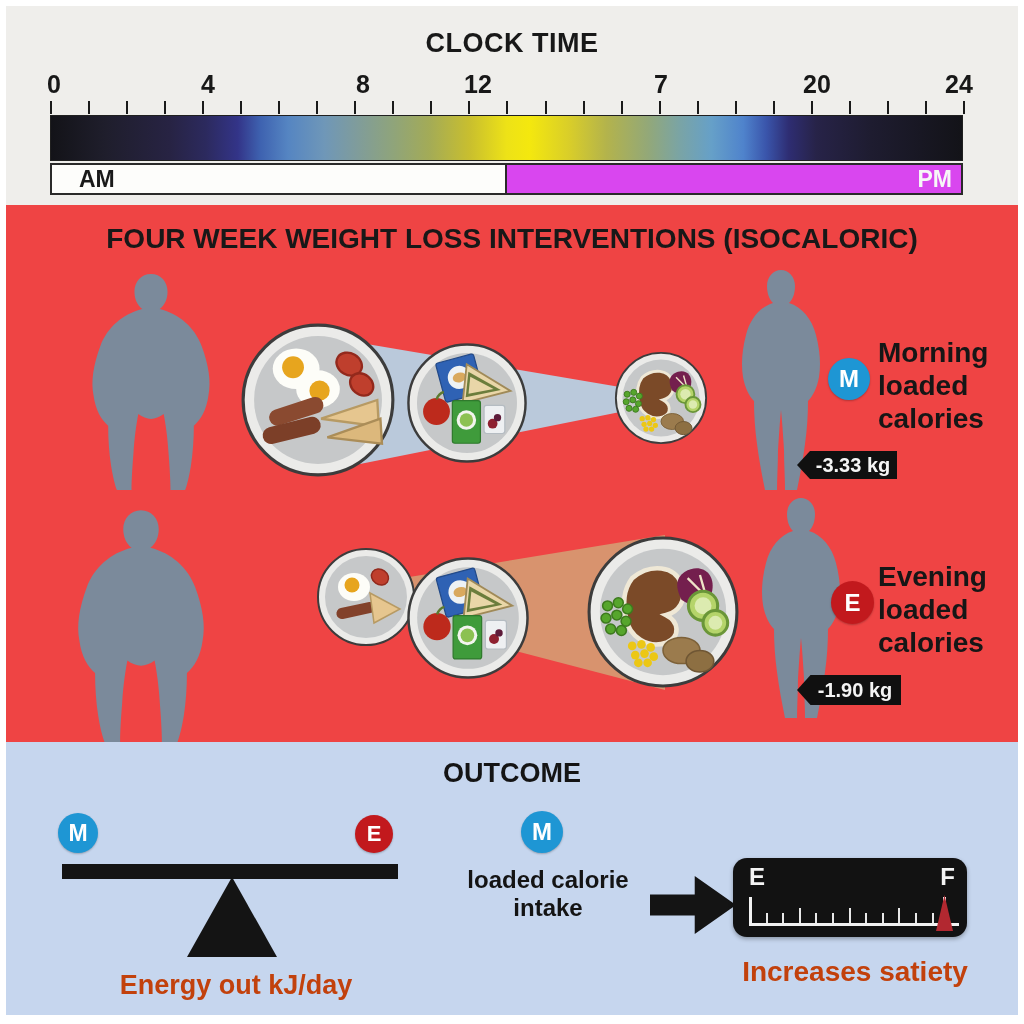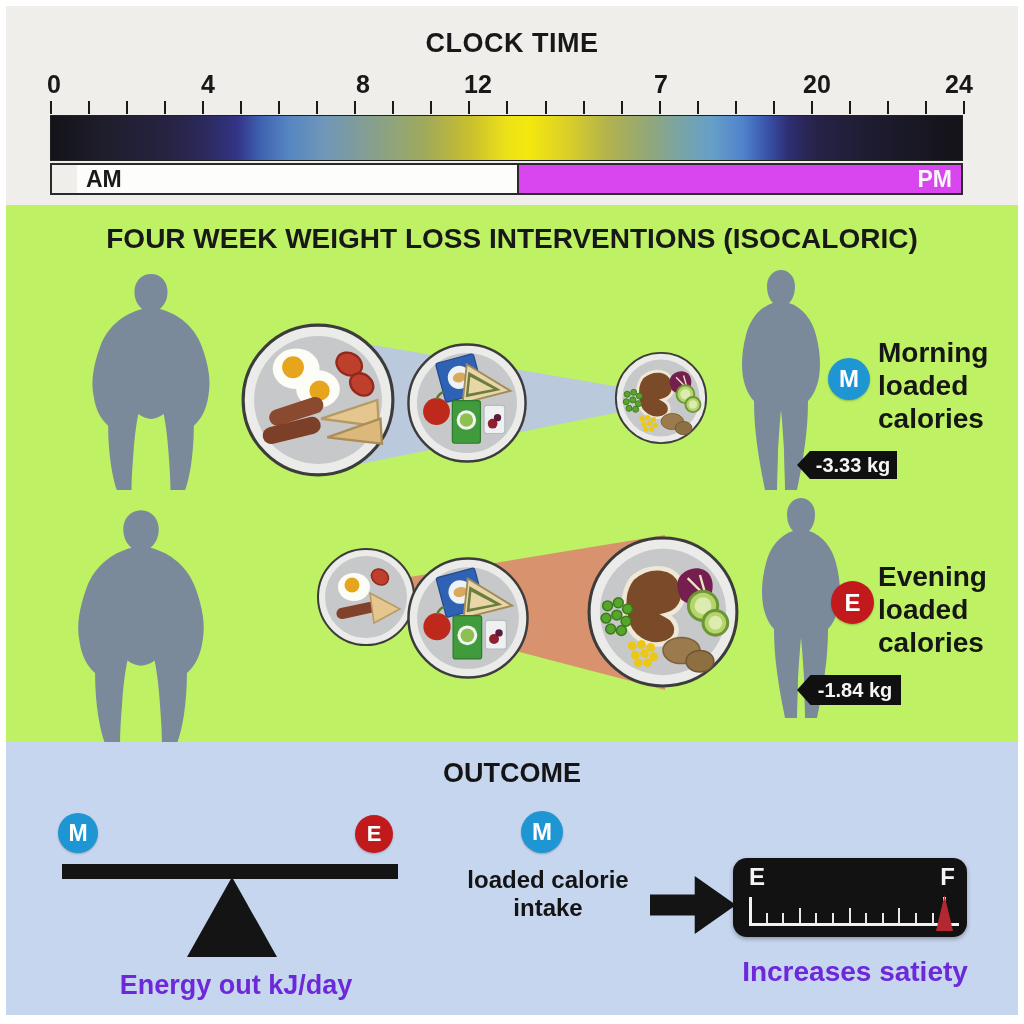--- a/index.html
+++ b/index.html
@@ -16,43 +16,43 @@
   .tick-strip{left:44px;top:95px;width:915px;height:13px;
      background:repeating-linear-gradient(90deg,#1a1a1a 0 2px,transparent 2px 38.04px);}
   .grad-bar{left:44px;top:109px;width:913px;height:46px;border:1px solid #202020;box-sizing:border-box;
      background:linear-gradient(90deg,
        #131318 0%,#1f1e2c 6%,#272343 13%,#2c2a5e 17%,#333488 20.5%,#3e62b0 23%,
        #5585c2 26%,#6f97b8 30%,#7f9c9c 33.5%,#8fa47b 37.5%,#a3ab57 41.5%,#c9bf2e 46%,
        #ede217 50%,#f4e80e 52.5%,#d8cd2a 57%,#b3b34c 61%,#93a878 65.5%,#7aa4a5 69%,
        #66a0c8 72.5%,#4f83cc 76%,#3a55ab 78.5%,#2e2d72 81%,#272348 84%,#1e1c30 90%,#131318 100%);}
   .ampm{left:44px;top:157px;width:913px;height:32px;border:2px solid #2a2a2a;box-sizing:border-box;display:flex;}
   .am-seg{width:50%;height:100%;background:#fdfdfb;color:#1a1a1a;font-size:23px;font-weight:bold;
-     display:flex;align-items:center;padding-left:9px;box-sizing:border-box;border-right:2px solid #2a2a2a;margin-left:25px;}
+     display:flex;align-items:center;padding-left:27px;box-sizing:border-box;border-right:2px solid #2a2a2a;}
   .pm-seg{width:50%;height:100%;background:#d946ef;color:#f7f7f7;font-size:23px;font-weight:bold;
      display:flex;align-items:center;justify-content:flex-end;padding-right:9px;box-sizing:border-box;}
 
   
-  #interventions-panel{top:205px;height:662px;background:#bef264;}
+  #interventions-panel{top:205px;height:662px;background:#ef4444;}
   .iv-title{top:18px;left:0;width:100%;font-size:28px;font-weight:bold;color:#181818;}
   .sil{color:#7b8a9b;}
   .badge{border-radius:50%;display:flex;align-items:center;justify-content:center;
          color:#fff;font-weight:bold;box-shadow:0 1px 2px rgba(0,0,0,.25);}
   .badge-m{background:#1e96d4;}
   .badge-e{background:#c2191d;}
   .row-label{font-size:28px;font-weight:bold;color:#161616;line-height:1.18;}
   .wtag{background:#101010;color:#f5f5f5;font-size:20px;font-weight:bold;
         display:flex;align-items:center;justify-content:center;padding-left:12px;box-sizing:border-box;
         clip-path:polygon(13% 0%,100% 0%,100% 100%,13% 100%,0% 50%);}
 
   
   #outcome-panel{top:742px;height:273px;background:#c6d6ee;}
   .oc-title{top:16px;left:0;width:100%;font-size:27px;font-weight:bold;color:#141414;}
   .beam{background:#141414;}
   .fulcrum{background:#141414;clip-path:polygon(50% 0%,100% 100%,0% 100%);}
-  .oc-caption{font-size:27px;font-weight:bold;color:#6d28d9;}
+  .oc-caption{font-size:27px;font-weight:bold;color:#c2410c;}
   .desc{font-size:24px;font-weight:bold;color:#141414;line-height:1.18;}
   .desc span{display:block;}
   .rt-arrow{background:#141414;clip-path:polygon(0% 32%,52% 32%,52% 0%,100% 50%,52% 100%,52% 68%,0% 68%);}
   .gauge{background:#121212;border-radius:14px;box-shadow:0 2px 4px rgba(0,0,0,.3);}
   .gauge-letter{position:absolute;top:5px;color:#f4f4f4;font-size:24px;font-weight:bold;}
   .gauge-base{position:absolute;left:16px;right:8px;bottom:11px;height:3px;background:#f2f2f2;}
   .gauge-ticks-sm{position:absolute;left:16px;right:24px;bottom:14px;height:10px;
      background:repeating-linear-gradient(90deg,#e8e8e8 0 2px,transparent 2px 16.6px);}
   .gauge-ticks-md{position:absolute;left:16px;right:24px;bottom:14px;height:15px;
      background:repeating-linear-gradient(90deg,#e8e8e8 0 2px,transparent 2px 49.8px);}
@@ -201,21 +201,21 @@
       <use href="#plate-lunch" x="166" y="51" width="124" height="124"></use>
       <use href="#plate-dinner" x="346" y="30" width="154" height="154"></use>
     </svg>
     <svg class="abs sil" style="left:736px;top:283px" width="118" height="240">
         <use href="#sil-slim"></use>
       </svg>
     <div class="abs badge badge-e" style="left:825px;top:376px;width:43px;height:43px;font-size:24px">
       <span>E</span>
     </div>
     <div class="abs row-label" style="left:872px;top:355px;width:124px">Evening loaded calories</div>
-    <div class="abs wtag" style="left:791px;top:470px;width:104px;height:30px">-1.84 kg</div>
+    <div class="abs wtag" style="left:791px;top:470px;width:104px;height:30px">-1.90 kg</div>
   </div>
 
   <div id="outcome-panel" class="panel">
     <div class="abs ctr oc-title">OUTCOME</div>
 
     <div class="abs badge badge-m" style="left:52px;top:71px;width:40px;height:40px;font-size:23px">
       <span>M</span>
     </div>
     <div class="abs badge badge-e" style="left:349px;top:73px;width:38px;height:38px;font-size:22px">
       <span>E</span>

